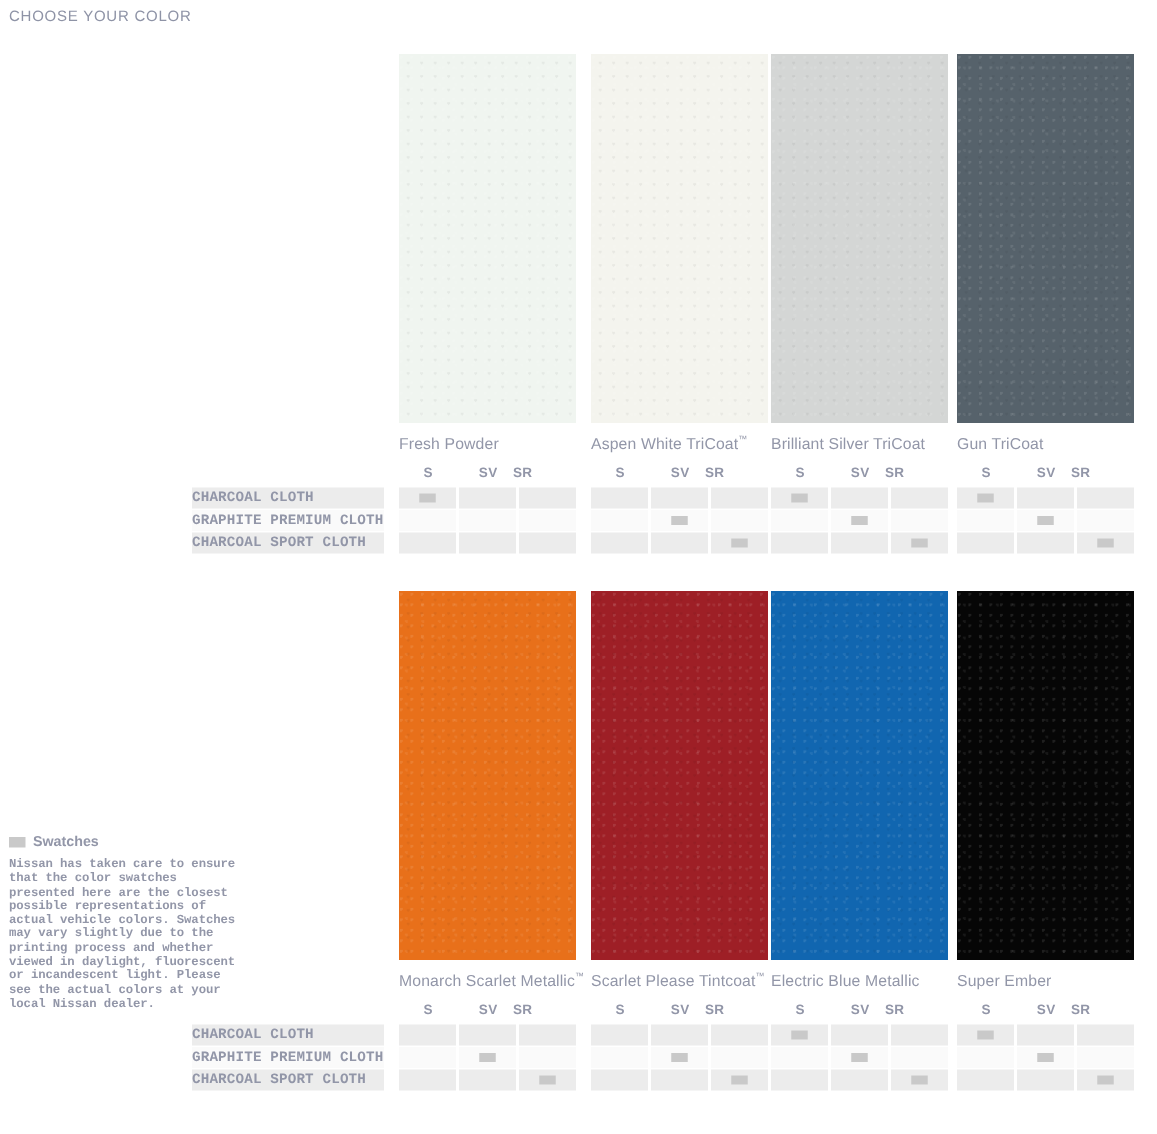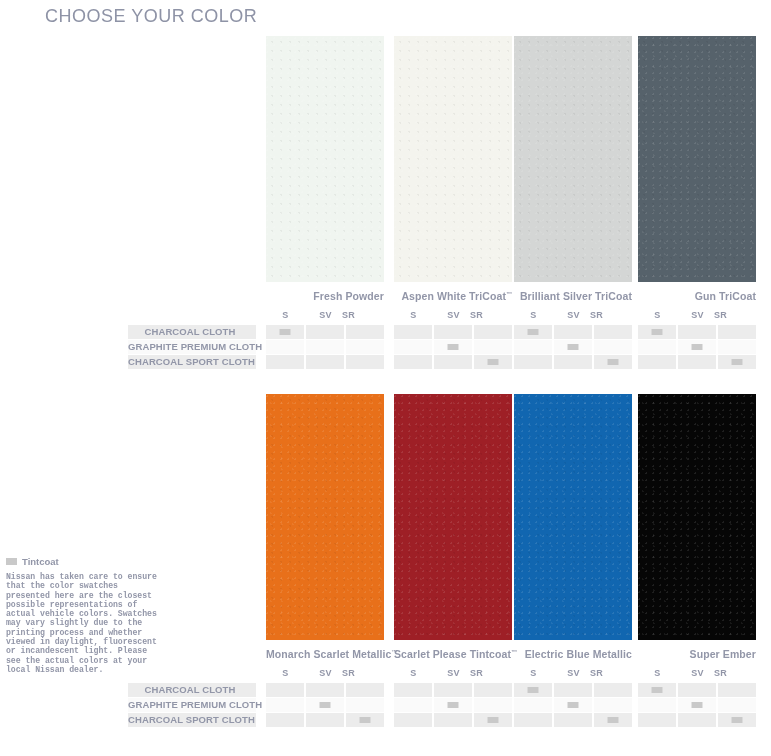--- a/index.html
+++ b/index.html
@@ -14,25 +14,24 @@
     position: relative;
     overflow: hidden;
     -webkit-font-smoothing: antialiased;
   }
 
   
   .page-title {
     position: absolute;
     left: 6px;
     top: 6px;
-    font-size: 18px;
+    font-size: 10px;
     letter-spacing: 0.5px;
     color: #8e93a6;
     font-weight: 400;
-    margin-left: 39px;
   }
 
   
   .swatch-row {
     position: absolute;
     left: 266px;
     width: 498px;
   }
   .swatch-row.top  { top: 36px; }
   .swatch-row.bottom { top: 394px; }
@@ -62,25 +61,24 @@
       radial-gradient(circle at 20% 30%, rgba(255,255,255,0.10) 0 1px, transparent 1px),
       radial-gradient(circle at 70% 65%, rgba(0,0,0,0.05) 0 1px, transparent 1px),
       radial-gradient(circle at 45% 85%, rgba(255,255,255,0.07) 0 1px, transparent 1px);
     background-size: 7px 7px, 9px 9px, 11px 11px;
     pointer-events: none;
   }
 
   .swatch-name {
     margin-top: 8px;
     font-size: 10.5px;
-    font-weight: bold;
+    font-weight: normal;
     color: #9296a8;
     letter-spacing: 0.1px;
     white-space: nowrap;
-    text-align: right;
   }
   .swatch-name sup {
     font-size: 6px;
     vertical-align: super;
     letter-spacing: 0;
   }
 
   
   .trim-table {
     position: absolute;
@@ -134,26 +132,27 @@
   .trim-row.odd  .stripe-bg { background: #ececec; }
   .trim-row.even .stripe-bg { background: #fafafa; }
 
   .trim-label {
     position: absolute;
     left: 0;
     top: 0;
     width: 124px;
     height: 14px;
     line-height: 14px;
-    text-align: center;
+    text-align: left;
     font-size: 9.5px;
     font-weight: bold;
     color: #9296a8;
     letter-spacing: 0.1px;
     white-space: nowrap;
+    font-family: Liberation Mono, monospace;
   }
 
   .cell-group {
     position: absolute;
     top: 0;
     width: 118px;
     height: 14px;
   }
   .cell-group.g0 { left: 138px; }
   .cell-group.g1 { left: 266px; }
@@ -505,16 +504,16 @@
           <div class="cell c2">
             <div class="marker"></div>
           </div>
         </div>
       </div>
     </div>
 </div>
 
 <div class="legend">
   <div class="legend-swatch"></div>
-  <div class="legend-label">Tintcoat</div>
+  <div class="legend-label">Swatches</div>
 </div>
 
 <div class="disclaimer">Nissan has taken care to ensure that the color swatches presented here are the closest possible representations of actual vehicle colors. Swatches may vary slightly due to the printing process and whether viewed in daylight, fluorescent or incandescent light. Please see the actual colors at your local Nissan dealer.</div>
 
 </body></html>

